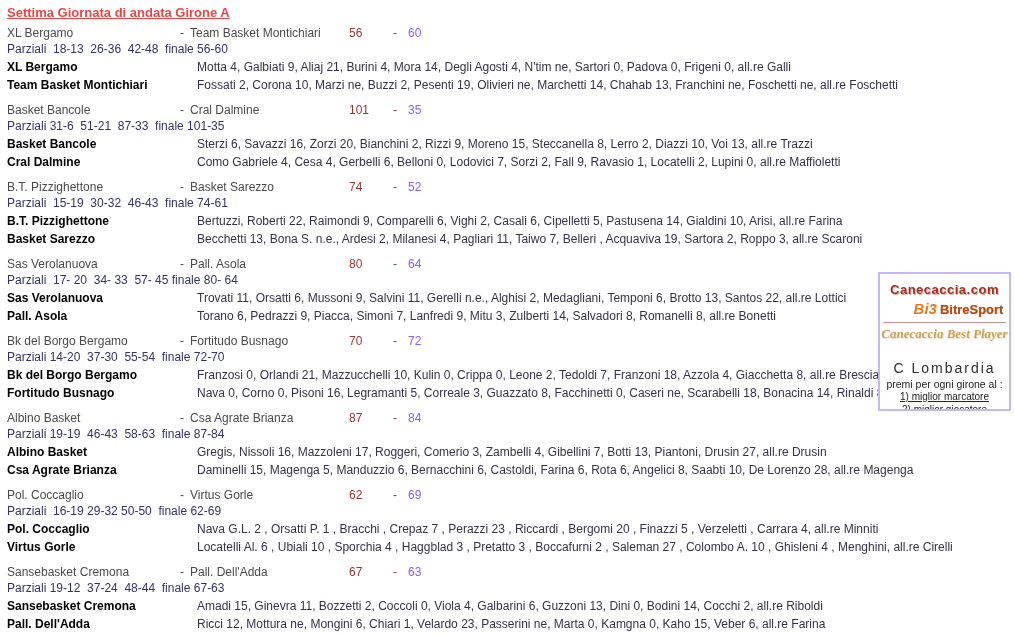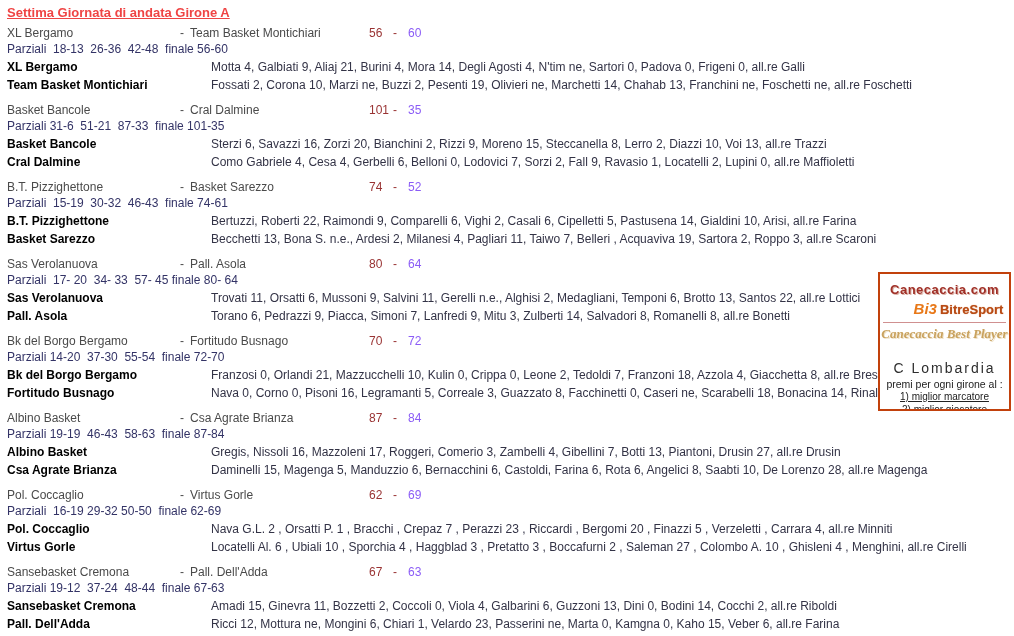--- a/index.html
+++ b/index.html
@@ -13,32 +13,32 @@
     position:absolute; left:7px; top:5px;
     font-size:13px; font-weight:bold; color:#ef4444;
     text-decoration:underline; white-space:nowrap; cursor:pointer;
   }
   .games { position:absolute; left:0; top:26px; width:1014px; }
   .game { position:relative; height:77px; }
   .l { position:absolute; white-space:nowrap; }
   .home-name   { left:7px;   top:0; color:#4a4a4a; }
   .away-name   { left:180px; top:0; color:#4a4a4a; }
   .vs-dash     { margin-right:6px; }
-  .score-home  { left:369px; top:0; color:#993333; }
+  .score-home  { left:349px; top:0; color:#993333; }
   .score-dash  { left:393px; top:0; color:#993333; }
   .score-away  { left:408px; top:0; color:#8b5cf6; }
   .partials    { left:7px;   top:16px; color:#333366; white-space:pre; }
   .r-label     { left:7px;   color:#000; font-weight:bold; }
-  .r-text      { left:211px; color:#333346; }
+  .r-text      { left:197px; color:#333346; }
   .row3 { top:34px; }
   .row4 { top:52px; }
 
   .ad-box {
     position:absolute; left:878px; top:272px; width:133px; height:139px;
-    background:#ffffff; border:2px solid #c2410c; z-index:5;
+    background:#ffffff; border:2px solid #c4b5fd; z-index:5;
     text-align:center; overflow:hidden; cursor:pointer;
   }
   .ad-site {
     margin-top:8px; font-size:13px; font-weight:bold; color:#a03028;
     text-shadow:1px 1px 0 #dcb3a8; letter-spacing:0.5px;
   }
   .ad-logo { margin-top:3px; white-space:nowrap;margin-left:28px; }
   .ad-logo-glyph {
     font-size:15px; font-weight:bold; font-style:italic; color:#e87818;
     margin-right:3px;

